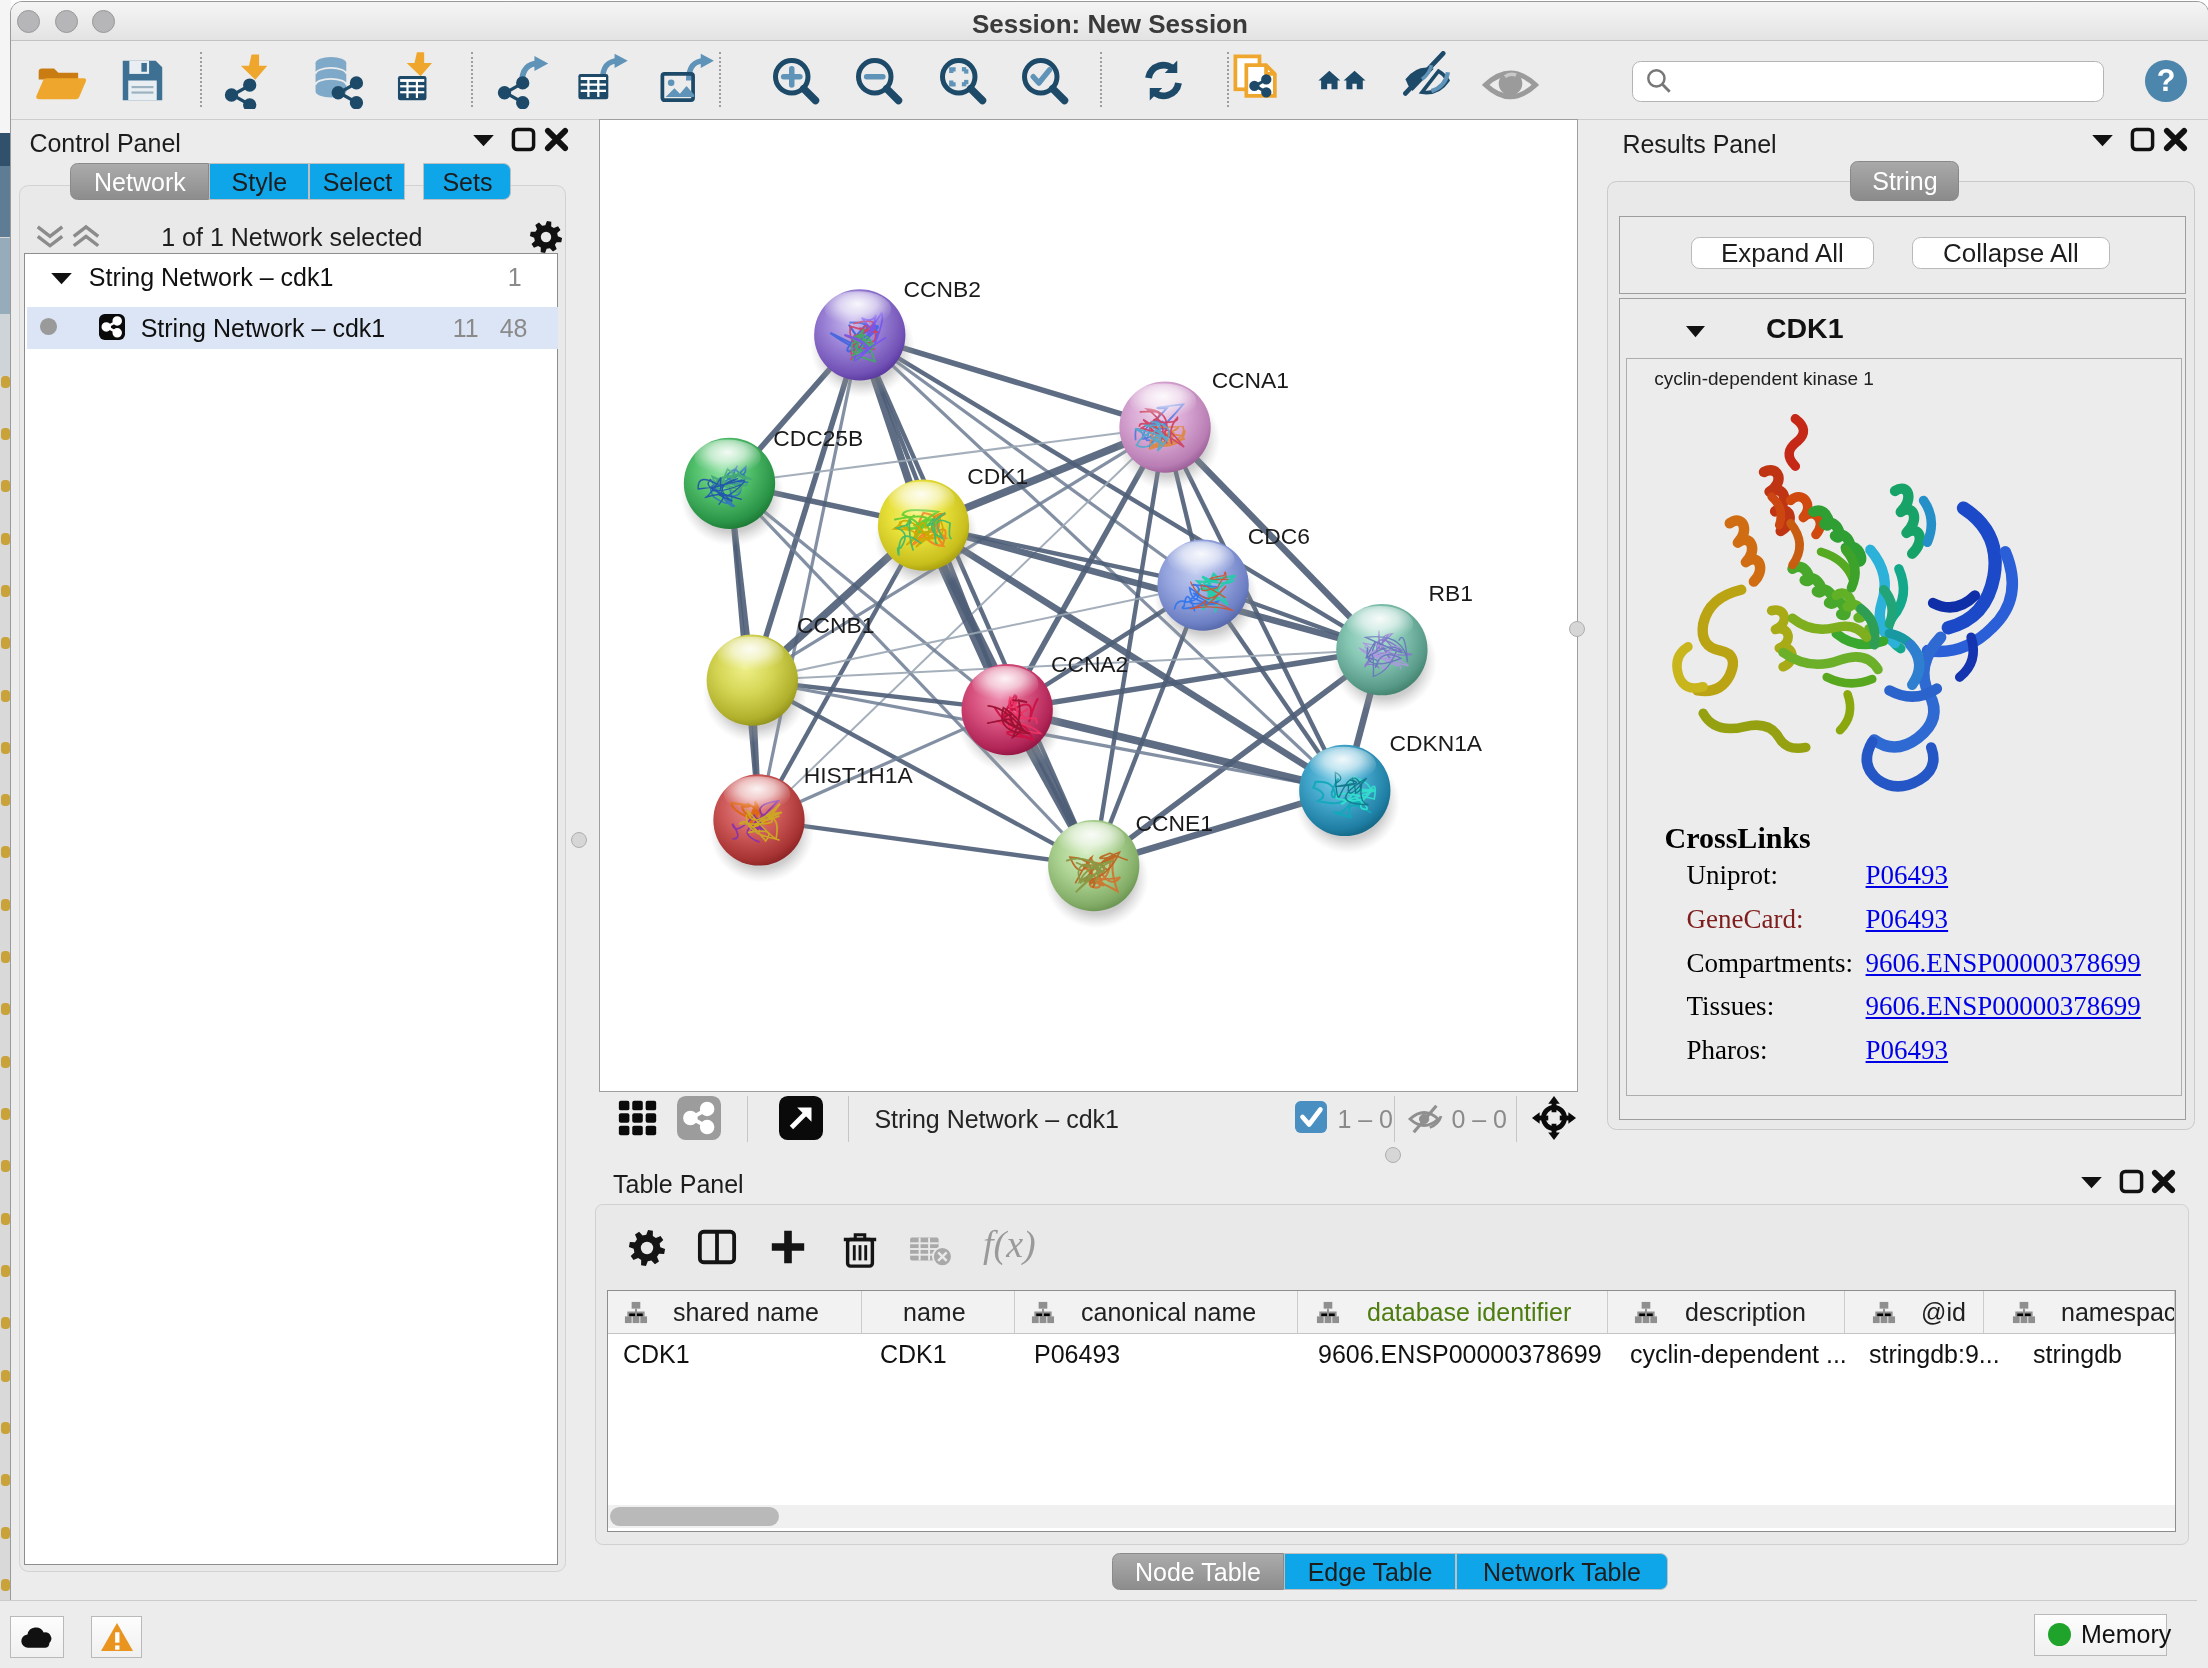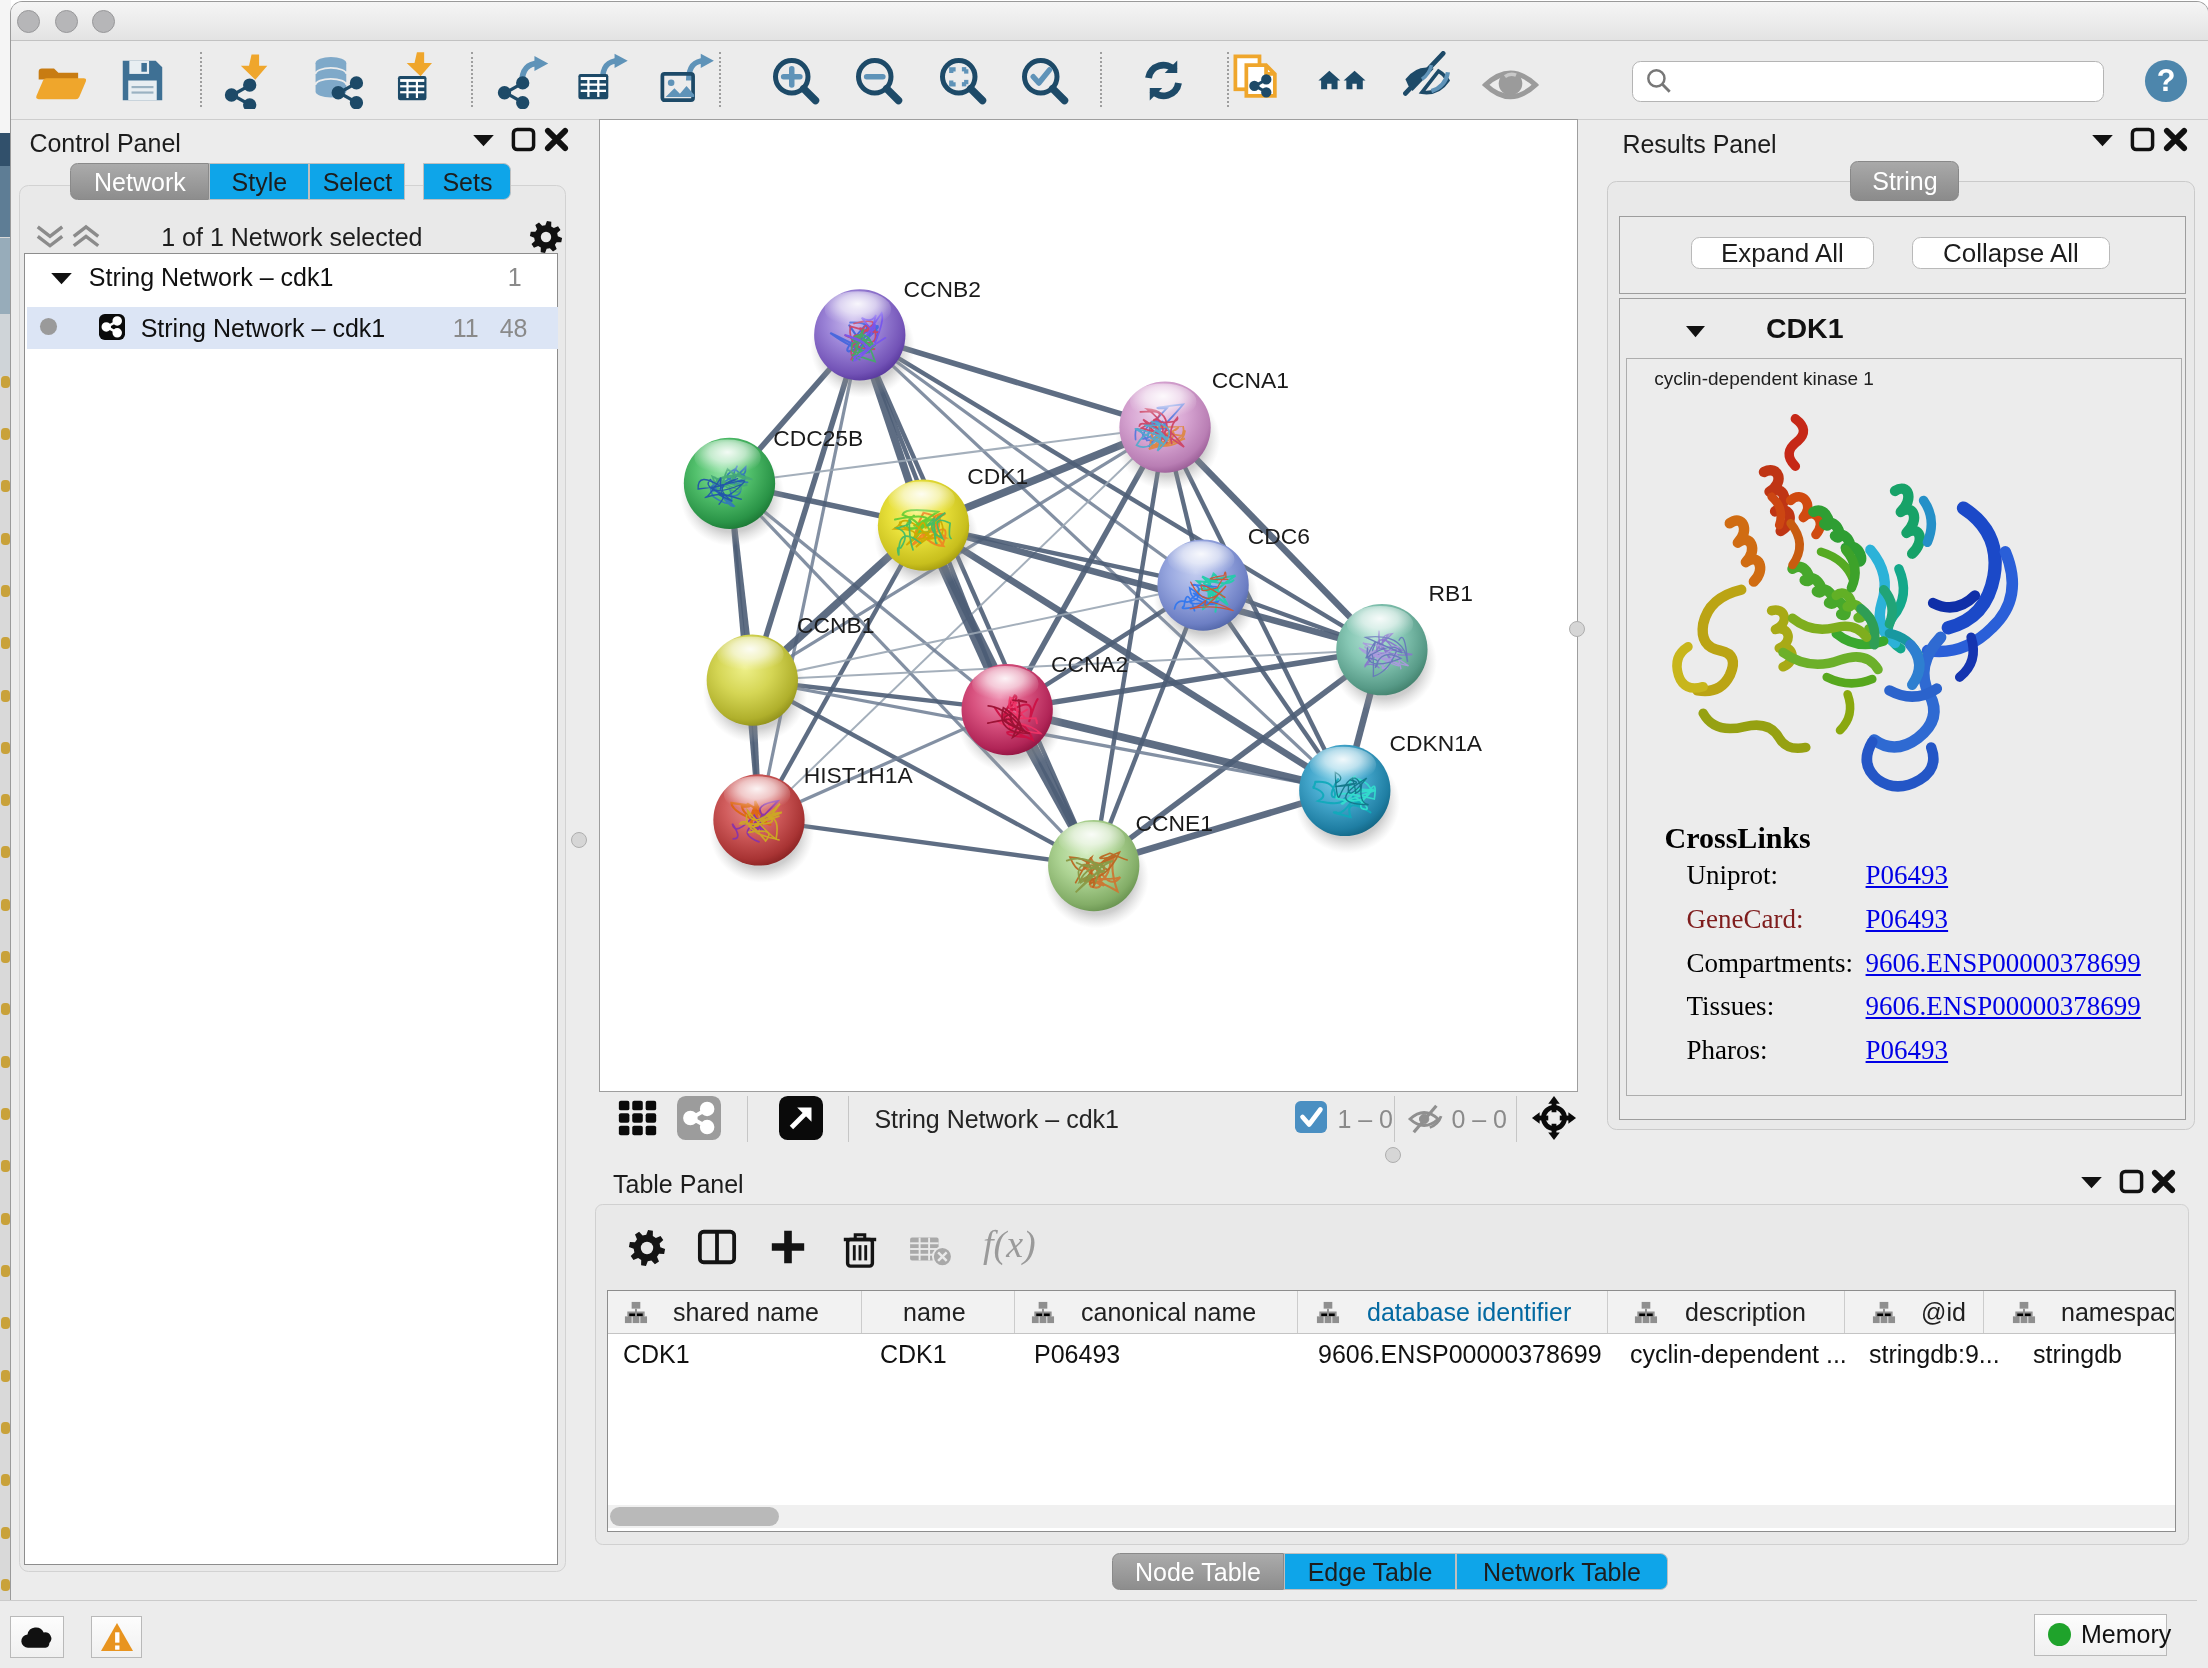--- a/index.html
+++ b/index.html
@@ -70,20 +70,21 @@
     <div class="abs" style="left:1px;top:1527px;width:8.6px;height:12.4px;border-radius:3.8px;background:#c9a23a;"></div>
     <div class="abs" style="left:1px;top:1579px;width:8.6px;height:12.4px;border-radius:3.8px;background:#c9a23a;"></div>
   </div>
 
 <div class="abs" id="win">
 
   <div class="abs" id="titlebar"></div>
   <div class="abs tl" style="left:5.7px;"></div>
   <div class="abs tl" style="left:44px;"></div>
   <div class="abs tl" style="left:81px;"></div>
+  <div class="abs" id="title">Session: New Session</div>
 
   <div class="abs" id="toolbar">
   <div class="abs" id="TBICONS">
         <div class="abs" style="left:20px;top:11.4px;width:61px;height:61px;"><svg width="57" height="57" viewBox="0 0 52 52" xmlns="http://www.w3.org/2000/svg">
             <path d="M7 18 q0-3 3-3 h11 l4 4 h18 v6 H7z" fill="#c87c12"></path>
             <path d="M7 43 q-3 0 -2-3 l6-14 q1-2 3-2 h34 q3 0 2 3 l-6 14 q-1 2-3 2z" fill="#efa62c"></path>
           </svg></div>
         <div class="abs" style="left:103px;top:11.4px;width:61px;height:61px;"><svg width="57" height="57" viewBox="0 0 52 52" xmlns="http://www.w3.org/2000/svg">
             <path d="M8 8 h30 l6 6 v30 h-36 z" fill="#3e7094"></path>
             <rect x="14" y="8" width="18" height="12" fill="#e8eef2"></rect>
@@ -846,21 +847,21 @@
             <g fill="#8f8f8f">
               <rect x="9" y="2" width="9" height="7"></rect>
               <rect x="2" y="17" width="7" height="7"></rect>
               <rect x="10" y="17" width="7" height="7"></rect>
               <rect x="18" y="17" width="7" height="7"></rect>
             </g>
             <g stroke="#8f8f8f" stroke-width="2">
               <path d="M13.5 9 v4 M5.5 17 v-4 h16 v4 M13.5 13 v4"></path>
             </g>
           </svg></div>
-        <div class="abs" style="left:759px;top:6.7px;font-size:25px;color:#0369a1;">database identifier</div>
+        <div class="abs" style="left:759px;top:6.7px;font-size:25px;color:#4d7c0f;">database identifier</div>
         <div class="abs" style="left:999px;top:0;width:0;height:42px;border-left:1.9px solid #cccccc;"></div>
         <div class="abs" style="left:1025px;top:8.6px;width:25px;height:25px;"><svg width="25" height="25" viewBox="0 0 26 26" xmlns="http://www.w3.org/2000/svg">
             <g fill="#8f8f8f">
               <rect x="9" y="2" width="9" height="7"></rect>
               <rect x="2" y="17" width="7" height="7"></rect>
               <rect x="10" y="17" width="7" height="7"></rect>
               <rect x="18" y="17" width="7" height="7"></rect>
             </g>
             <g stroke="#8f8f8f" stroke-width="2">
               <path d="M13.5 9 v4 M5.5 17 v-4 h16 v4 M13.5 13 v4"></path>

